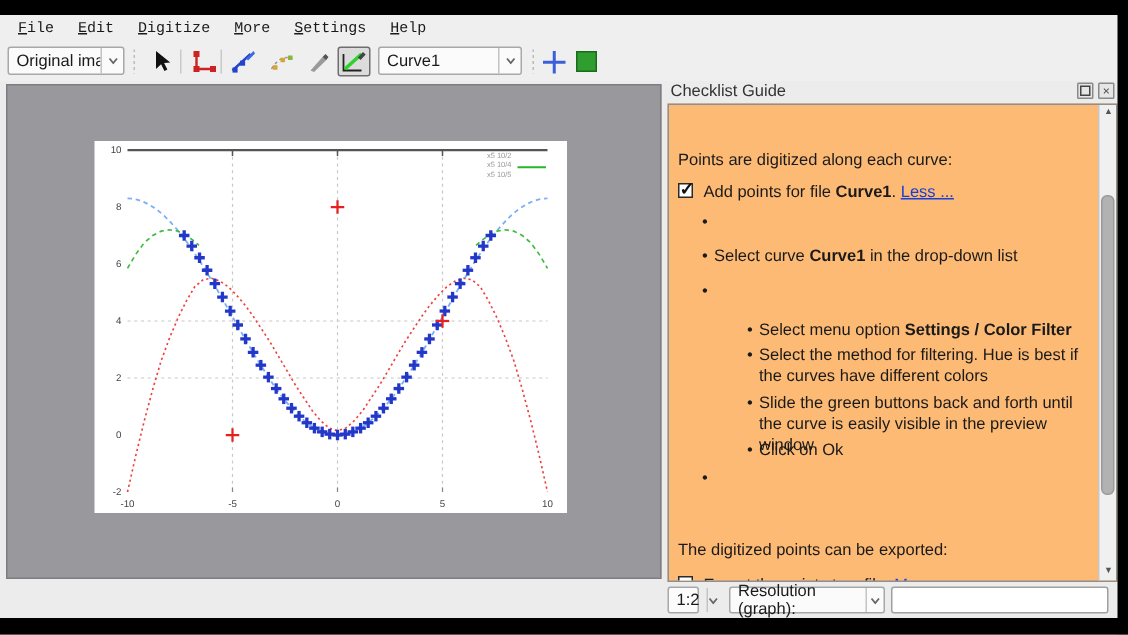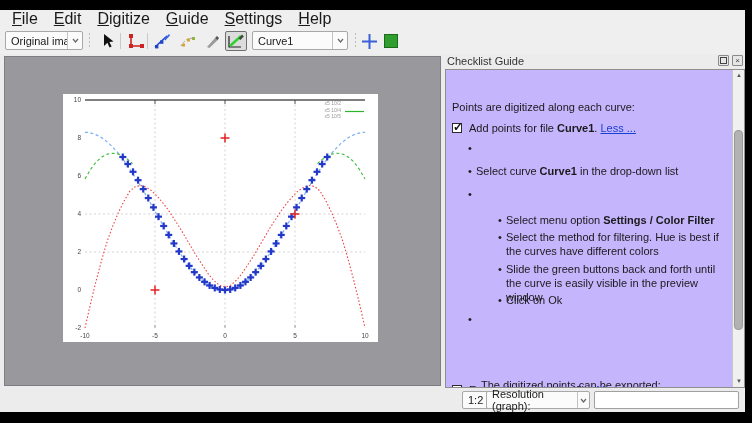--- a/index.html
+++ b/index.html
@@ -7,21 +7,21 @@
   .screen{position:relative;width:752px;height:423px;background:#ececec;overflow:hidden;
           font-family:"Liberation Sans",sans-serif;color:#1a1a1a;}
   .bar-black{position:absolute;background:#000;z-index:9;}
   #bar-top{left:0;top:0;width:752px;height:10px;}
   #bar-bottom{left:0;top:412px;width:752px;height:11px;}
   #bar-right{left:745px;top:0;width:7px;height:423px;}
 
   
   .menubar{position:absolute;left:0;top:10px;width:745px;height:18px;background:#efefef;
            display:flex;align-items:center;padding-left:4px;}
-  .menu-item{font-size:16px;padding:2px 8px;cursor:default;}
+  .menu-item{font-size:10px;padding:2px 8px;cursor:default;font-family:Liberation Mono, monospace;}
   .menu-item::first-letter{text-decoration:underline;}
 
   
   .toolbar{position:absolute;left:0;top:28px;width:745px;height:26px;background:#efefef;}
   .combo{position:absolute;top:3px;height:19px;background:#fbfbfb;border:1px solid #a8a8a8;
          border-radius:2px;font-size:11px;display:flex;align-items:center;}
   .combo .val{padding:0 5px;flex:1;white-space:nowrap;overflow:hidden;}
   .combo .arrow{width:15px;height:100%;border-left:1px solid #c4c4c4;display:flex;
                 align-items:center;justify-content:center;}
   .tbtn{position:absolute;top:3px;width:22px;height:20px;display:flex;align-items:center;
@@ -35,21 +35,21 @@
           border:1px solid #7e7e82;}
   .graph-page{position:absolute;left:58px;top:37px;width:315px;height:248px;background:#fff;}
 
   
   .dock{position:absolute;left:445px;top:52px;width:260px;height:336px;}
   .dock-title{height:17px;font-size:11px;color:#333;padding-left:2px;display:flex;align-items:center;}
   .dock-btn{position:absolute;top:3px;width:11px;height:11px;border:1px solid #8a8a8a;background:#e6e6e6;
             font-size:8px;line-height:9px;text-align:center;color:#444;border-radius:1px;}
   #dock-float{left:273px;}
   #dock-close{left:287px;}
-  .dock-body{position:absolute;left:0;top:17px;width:300px;height:319px;background:#c4b5fd;
+  .dock-body{position:absolute;left:0;top:17px;width:300px;height:319px;background:#fdba74;
              border:1px solid #8f8f8f;overflow:hidden;font-size:11px;}
   .cl{position:absolute;line-height:14px;}
   .cl .dot{position:absolute;font-size:11px;}
   .cl .txt{display:block;}
   .l1 .dot{left:22px;} .l1 .txt{margin-left:30px;width:254px;}
   .l2 .dot{left:52px;} .l2 .txt{margin-left:60px;width:220px;}
   .chk{display:inline-block;width:10px;height:10px;border:1px solid #2a2a2a;background:#fff;
        vertical-align:-1px;margin-right:7px;position:relative;}
   .chk.checked::after{content:"✓";position:absolute;left:0px;top:-4px;font-size:12px;font-weight:bold;color:#111;}
   a.cl-link{color:#1a3fd4;text-decoration:underline;}
@@ -73,21 +73,21 @@
 </head>
 <body>
 
 <div class="screen">
   <div id="bar-top" class="bar-black"></div>
 
   <div class="menubar">
     <span class="menu-item">File</span>
     <span class="menu-item">Edit</span>
     <span class="menu-item">Digitize</span>
-    <span class="menu-item">Guide</span>
+    <span class="menu-item">More</span>
     <span class="menu-item">Settings</span>
     <span class="menu-item">Help</span>
   </div>
 
   <div class="toolbar">
     <div class="combo" style="left:5px;width:78px;">
       <span class="val">Original image</span>
       <span class="arrow">
         <svg width="7" height="5">
             <polyline points="1,1 3.5,4 6,1" fill="none" stroke="#666" stroke-width="1.2"></polyline>
@@ -337,38 +337,38 @@
 
       <div class="cl l2" style="top:223px;">
         <span class="dot">•</span>
         <span class="txt"><span>Click on Ok</span><b></b><span></span></span>
       </div>
 
       <div class="cl l1" style="top:242px;">
         <span class="dot">•</span>
       </div>
 
-      <div class="cl" style="top:308px;left:6px;margin-left:29px;">
+      <div class="cl" style="top:290px;left:6px;">
         <span>The digitized points can be exported:</span>
       </div>
 
       <div class="cl" style="top:313px;left:6px;">
         <span class="chk"></span><span>Export the points to a file. </span><a class="cl-link">More...</a>
       </div>
 
       <div class="scrollbar">
         <div class="sb-arrow" style="top:0;">▲</div>
         <div class="sb-thumb" style="top:60px;height:200px;"></div>
         <div class="sb-arrow" style="top:306px;">▼</div>
       </div>
     </div>
   </div>
 
   <div class="statusbar">
-    <div class="sb-combo" style="left:462px;width:35px;">
+    <div class="sb-combo" style="left:445px;width:21px;">
       <span class="val">1:2</span>
       <span class="arrow">
         <svg width="7" height="5">
             <polyline points="1,1 3.5,4 6,1" fill="none" stroke="#666" stroke-width="1.2"></polyline>
           </svg>
       </span>
     </div>
     <div class="sb-combo" style="left:486px;width:104px;">
       <span class="val">Resolution (graph):</span>
       <span class="arrow">

